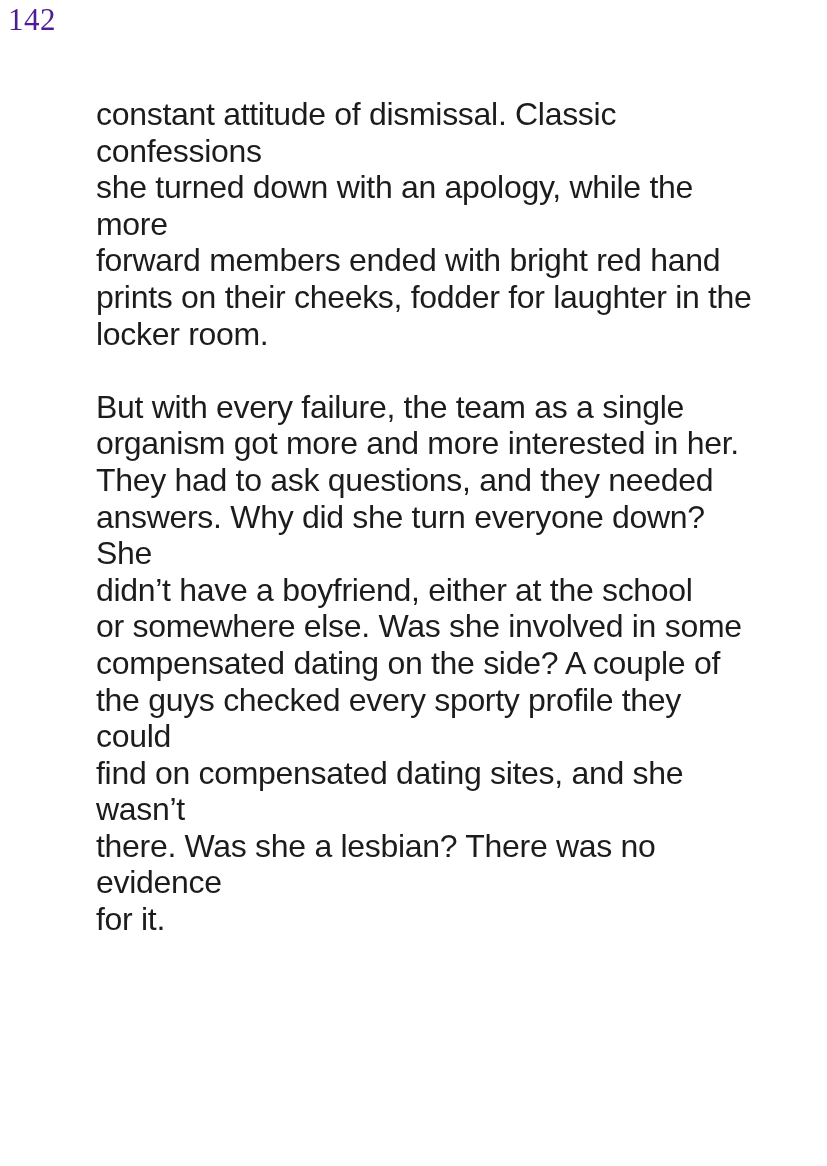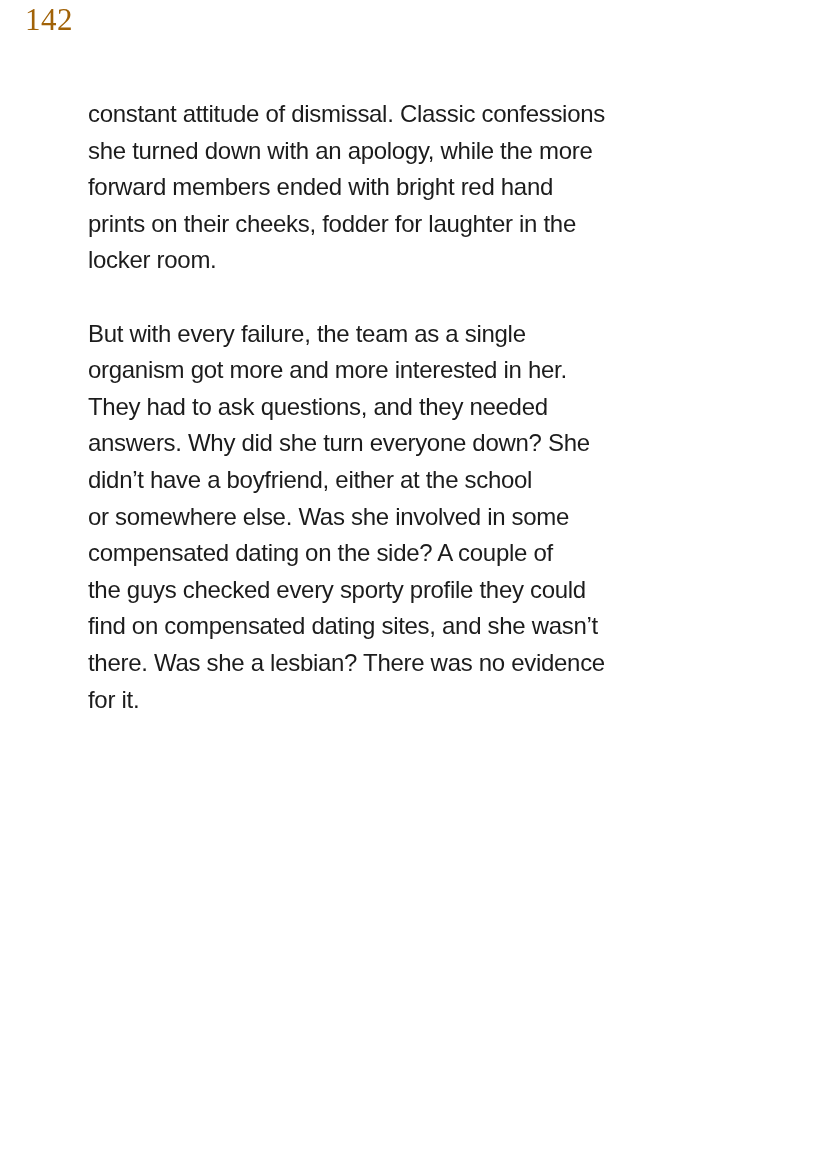--- a/index.html
+++ b/index.html
@@ -16,31 +16,30 @@
     height: 1166px;
     background: #ffffff;
   }
   .page-number {
     position: absolute;
     left: 8px;
     top: 2px;
     font-family: "Liberation Serif", serif;
     font-size: 31px;
     font-weight: 400;
-    color: #a16207;
+    color: #4c1d95;
     letter-spacing: 0.5px;
-    margin-left: 17px;
   }
   .body-text {
     position: absolute;
-    left: 88px;
+    left: 96px;
     top: 96px;
     width: 660px;
     color: #1c1c1c;
-    font-size: 24px;
+    font-size: 32px;
     line-height: 36.6px;
     letter-spacing: -0.3px;
     font-weight: 400;
   }
   .body-text p {
     white-space: pre-line;
     margin: 0 0 36.6px 0;
   }
 </style>
 </head>

